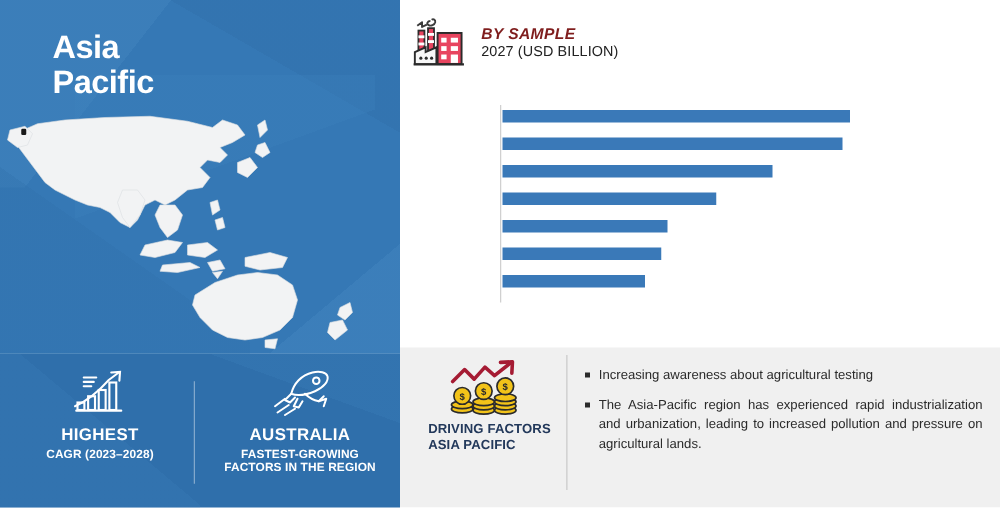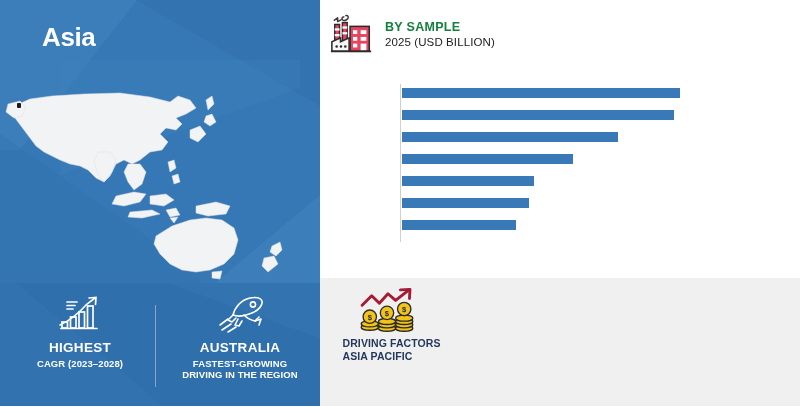--- a/index.html
+++ b/index.html
@@ -128,22 +128,23 @@
     left: 9px; top: 12px;
     display: flex;
     align-items: center;
     gap: 10px;
   }
   .factory-icon { width: 46px; height: 46px; flex: none; }
   .chart-titles { line-height: 1.18; }
   .chart-title {
     font-size: 12.5px;
     font-weight: bold;
-    color: #15803d;
+    color: #7f1d1d;
     letter-spacing: .3px;
+    font-style: italic;
   }
   .chart-sub {
     font-size: 11.5px;
     color: #222222;
     letter-spacing: .1px;
     margin-top: 1px;
   }
 
   .plot {
     position: absolute;
@@ -239,20 +240,21 @@
 
   <div class="map-panel">
     <div class="facet f1"></div>
     <div class="facet f2"></div>
     <div class="facet f3"></div>
     <div class="facet f4"></div>
     <div class="facet f5"></div>
 
     <div class="map-title">
       <div>Asia</div>
+      <div>Pacific</div>
     </div>
 
     <svg class="map-svg" viewBox="0 0 320 220">
       <g fill="#f2f3f4" stroke="#dcdfe2" stroke-width="0.5">
 
         <path d="M14 46 L30 39 L52 36 L84 34 L120 33 L150 37 L170 42 L178 36 L190 40 L196 48
                  L186 54 L176 58 L182 64 L176 70 L166 68 L160 74 L168 82 L162 90 L150 92
                  L140 100 L132 104 L124 100 L116 104 L110 116 L104 122 L96 118 L88 110
                  L80 106 L70 104 L60 100 L52 96 L44 92 L36 86 L30 78 L24 70 L18 62 L12 54 Z"></path>
 
@@ -323,21 +325,21 @@
           <path d="M27 24 L24 30 L28 31 L31 26"></path>
           <path d="M33 20 C36 23 39 25 44 26 L48 22"></path>
           <path d="M44 26 L50 24 L48 30"></path>
           <line x1="9" y1="30" x2="17" y2="24"></line>
           <line x1="11" y1="35" x2="20" y2="29"></line>
           <line x1="17" y1="37" x2="25" y2="32"></line>
         </g>
       </svg>
       <div class="stat-head">AUSTRALIA</div>
       <div class="stat-sub">FASTEST-GROWING</div>
-      <div class="stat-sub" style="margin-top:0">DRIVING IN THE REGION</div>
+      <div class="stat-sub" style="margin-top:0">FACTORS IN THE REGION</div>
     </div>
   </div>
 
   <div class="chart-panel">
 
     <div class="chart-header">
       <svg class="factory-icon" viewBox="0 0 48 48">
 
         <g fill="none" stroke="#3b3b3b" stroke-width="1.6" stroke-linejoin="round">
           <path d="M5 9 L9 6 L9 10 L13 8"></path>
@@ -365,21 +367,21 @@
         <path d="M3 41 L3 31 L12 27 L12 31 L21 27 L21 41 Z" fill="#f7f7f7" stroke="#2b2b2b" stroke-width="1.6"></path>
         <g fill="#2b2b2b">
           <circle cx="8" cy="36" r="1.3"></circle>
           <circle cx="12.5" cy="36" r="1.3"></circle>
           <circle cx="17" cy="36" r="1.3"></circle>
         </g>
         <line x1="2" y1="41.2" x2="44" y2="41.2" stroke="#2b2b2b" stroke-width="1.8"></line>
       </svg>
       <div class="chart-titles">
         <div class="chart-title">BY SAMPLE</div>
-        <div class="chart-sub">2025 (USD BILLION)</div>
+        <div class="chart-sub">2027 (USD BILLION)</div>
       </div>
     </div>
 
     <div class="plot">
       <div class="axis-line"></div>
 
       <div class="bar-row" style="top:0px">
 
         <span class="bar" style="width:278px"></span>
       </div>
@@ -443,16 +445,20 @@
           <circle cx="50" cy="22" r="7" fill="#f2c319"></circle>
           <text x="50" y="25.5" font-size="8" font-family="'Liberation Sans',sans-serif" font-weight="bold" fill="#2b2b2b" text-anchor="middle" stroke="none">$</text>
         </g>
       </svg>
       <div class="drivers-head">
         <div>DRIVING FACTORS</div>
         <div>ASIA PACIFIC</div>
       </div>
     </div>
 
+    <div class="drivers-right">
+      <div class="bullet">Increasing awareness about agricultural testing</div>
+      <div class="bullet last">The Asia-Pacific region has experienced rapid industrialization and urbanization, leading to increased pollution and pressure on agricultural lands.</div>
+    </div>
   </div>
 
   <div class="bottom-strip"></div>
 </div>
 
 </body></html>

